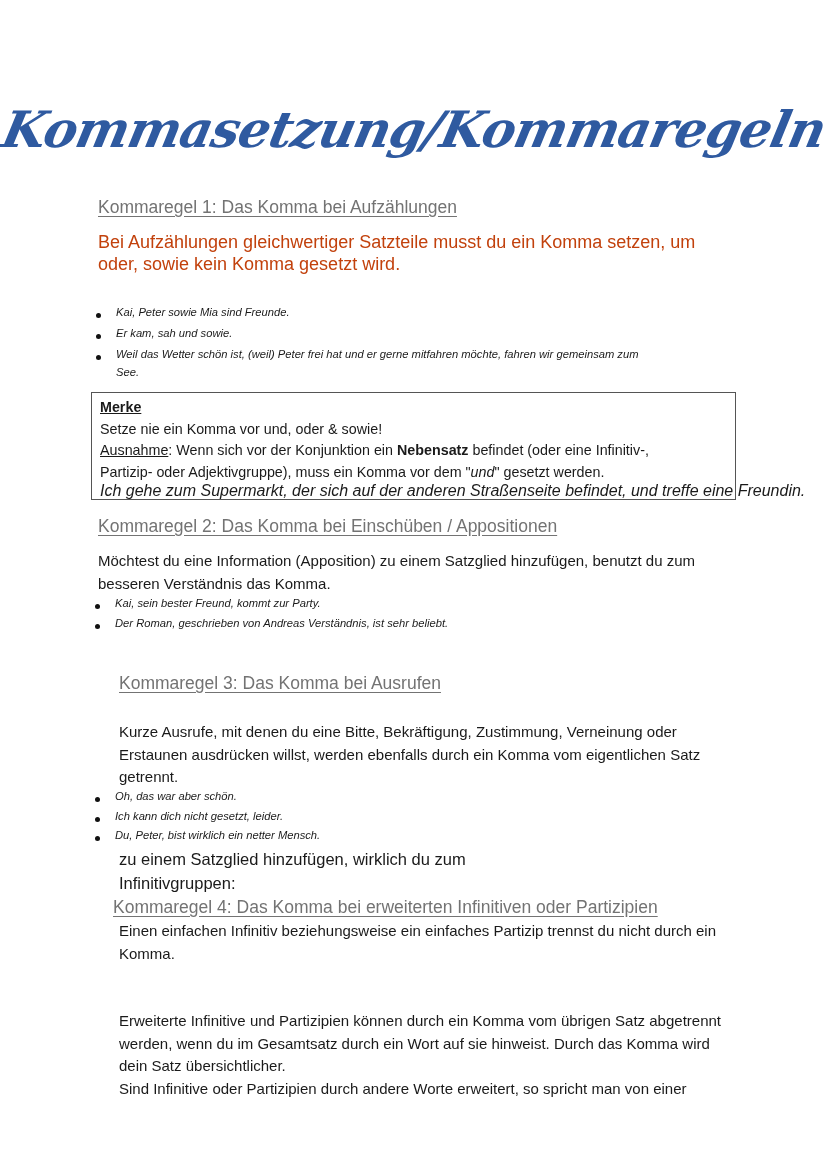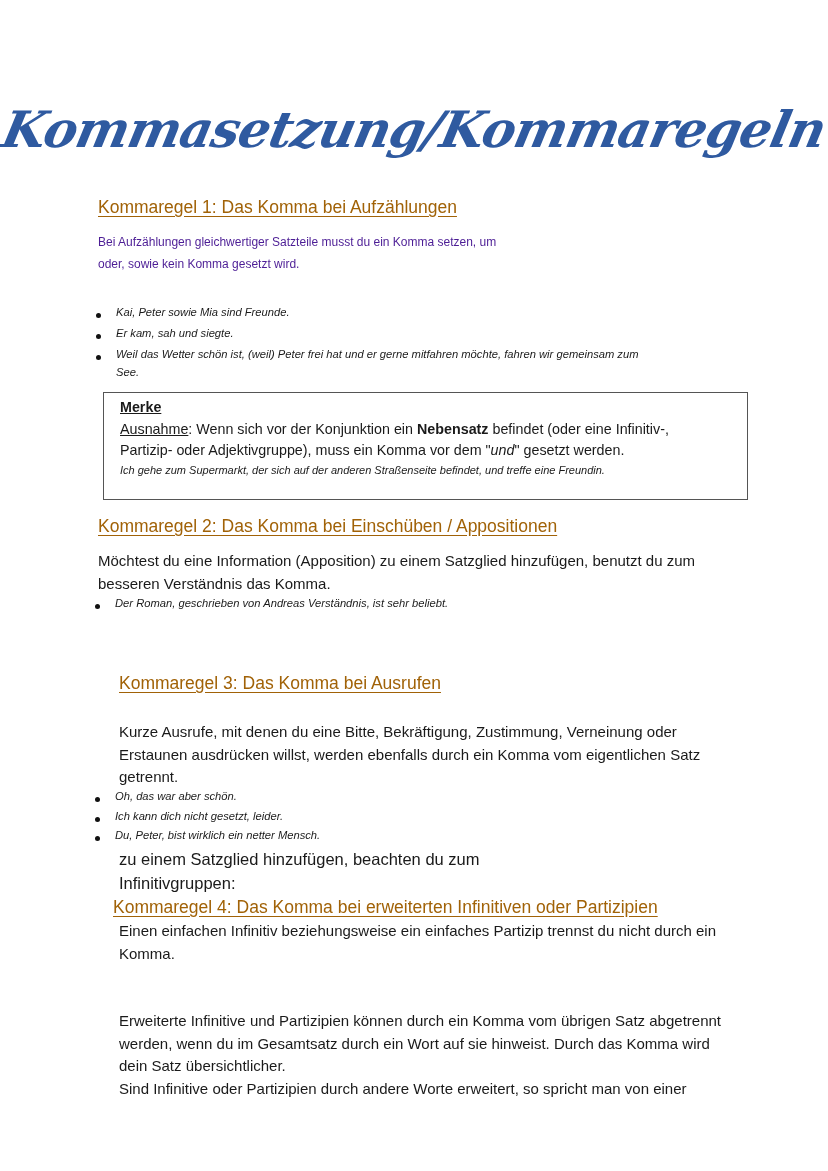--- a/index.html
+++ b/index.html
@@ -9,88 +9,90 @@
     }
     .abs { position: absolute; }
     .title {
       left: 0; width: 828px; top: 100px; text-align: center;
       font-family: "DejaVu Serif", serif; font-style: italic; font-weight: bold;
       font-size: 50px; color: #2f5aa0; letter-spacing: -1px;
       transform: skewX(-12deg);
     }
     .h {
       font-size: 17.5px; text-decoration: underline; text-underline-offset: 3px;
-      white-space: nowrap; color: #a16207;
+      white-space: nowrap; color: #737373;
     }
-    .p { font-size: 12px; line-height: 22px; color: #4c1d95; }
+    .p { font-size: 18px; line-height: 22px; color: #c2410c; }
     .pl { font-size: 15px; line-height: 22.5px; color: #1a1a1a; }
     .bl { font-size: 11.2px; font-style: italic; color: #1a1a1a; }
     .bl .row { position: relative; padding-left: 20px; }
     .bl .row::before {
       content: ""; position: absolute; left: 0; top: 7px;
       width: 5px; height: 5px; border-radius: 50%; background: #111;
     }
     .box {
-      left: 103px; top: 392px; width: 645px; height: 108px;
-      border: 1.5px solid #555; box-sizing: border-box; padding: 4px 8px 0 16px;
+      left: 91px; top: 392px; width: 645px; height: 108px;
+      border: 1.5px solid #555; box-sizing: border-box; padding: 4px 8px 0 8px;
     }
     .box .line { font-size: 14.3px; line-height: 21.5px; white-space: nowrap; }
-    .box .small { font-size: 11px; font-style: italic; line-height: 16px; white-space: nowrap; }
+    .box .small { font-size: 16px; font-style: italic; line-height: 16px; white-space: nowrap; }
     .u { text-decoration: underline; }
     .b { font-weight: bold; }
     .i { font-style: italic; }
     .just { text-align: justify; }
   </style>
 </head>
 <body>
 
 <div class="abs title">Kommasetzung/Kommaregeln</div>
 
 <div class="abs h" style="left:98px; top:197px;">Kommaregel 1: Das Komma bei Aufzählungen</div>
 <div class="abs p" style="left:98px; top:231px; width:640px;">
   <div>Bei Aufzählungen gleichwertiger Satzteile musst du ein Komma setzen, um</div>
   <div>oder, sowie kein Komma gesetzt wird.</div>
 </div>
 <div class="abs bl" style="left:96px; top:306px; width:640px;">
   <div class="row" style="height:21px;"><span>Kai, Peter sowie Mia sind Freunde.</span></div>
-  <div class="row" style="height:21px;"><span>Er kam, sah und siegte.</span></div>
+  <div class="row" style="height:21px;"><span>Er kam, sah und sowie.</span></div>
   <div class="row" style="height:21px; white-space:nowrap;"><span>Weil das Wetter schön ist, (weil) Peter frei hat und er gerne mitfahren möchte, fahren wir gemeinsam zum</span></div>
   <div style="padding-left:20px; margin-top:-3px;">See.</div>
 </div>
 
 <div class="abs box">
   <div class="line b u">Merke</div>
+  <div class="line">Setze nie ein Komma vor und, oder &amp; sowie!</div>
   <div class="line"><span class="u">Ausnahme</span><span>: Wenn sich vor der Konjunktion ein </span><span class="b">Nebensatz</span><span> befindet (oder eine Infinitiv-,</span></div>
   <div class="line"><span>Partizip- oder Adjektivgruppe), muss ein Komma vor dem "</span><span class="i">und</span><span>" gesetzt werden.</span></div>
   <div class="small">Ich gehe zum Supermarkt, der sich auf der anderen Straßenseite befindet, und treffe eine Freundin.</div>
 </div>
 
 <div class="abs h" style="left:98px; top:516px;">Kommaregel 2: Das Komma bei Einschüben / Appositionen</div>
 <div class="abs pl" style="left:98px; top:550px; width:660px;">
   <div>Möchtest du eine Information (Apposition) zu einem Satzglied hinzufügen, benutzt du zum</div>
   <div>besseren Verständnis das Komma.</div>
 </div>
 <div class="abs bl" style="left:95px; top:597px; width:640px;">
+  <div class="row" style="height:19.5px;"><span>Kai, sein bester Freund, kommt zur Party.</span></div>
   <div class="row" style="height:19.5px;"><span>Der Roman, geschrieben von Andreas Verständnis, ist sehr beliebt.</span></div>
 </div>
 
 <div class="abs h" style="left:119px; top:673px;">Kommaregel 3: Das Komma bei Ausrufen</div>
 <div class="abs pl" style="left:119px; top:721px; width:640px;">
   <div>Kurze Ausrufe, mit denen du eine Bitte, Bekräftigung, Zustimmung, Verneinung oder</div>
   <div>Erstaunen ausdrücken willst, werden ebenfalls durch ein Komma vom eigentlichen Satz</div>
   <div>getrennt.</div>
 </div>
 <div class="abs bl" style="left:95px; top:790px; width:640px;">
   <div class="row" style="height:19.5px;"><span>Oh, das war aber schön.</span></div>
   <div class="row" style="height:19.5px;"><span>Ich kann dich nicht gesetzt, leider.</span></div>
   <div class="row" style="height:19.5px;"><span>Du, Peter, bist wirklich ein netter Mensch.</span></div>
 </div>
 
 <div class="abs" style="left:119px; top:847px; font-size:16.5px; line-height:24px;">
-  <div>zu einem Satzglied hinzufügen, beachten du zum</div>
+  <div>zu einem Satzglied hinzufügen, wirklich du zum</div>
   <div>Infinitivgruppen:</div>
 </div>
 
 <div class="abs h" style="left:113px; top:897px;">Kommaregel 4: Das Komma bei erweiterten Infinitiven oder Partizipien</div>
 <div class="abs pl just" style="left:119px; top:920px; width:612px;">
   <div style="white-space:nowrap;">Einen einfachen Infinitiv beziehungsweise ein einfaches Partizip trennst du nicht durch ein</div>
   <div>Komma.</div>
   <div style="white-space:nowrap;margin-top:45px;">Erweiterte Infinitive und Partizipien können durch ein Komma vom übrigen Satz abgetrennt</div>
   <div style="white-space:nowrap;">werden, wenn du im Gesamtsatz durch ein Wort auf sie hinweist. Durch das Komma wird</div>
   <div>dein Satz übersichtlicher.</div>

